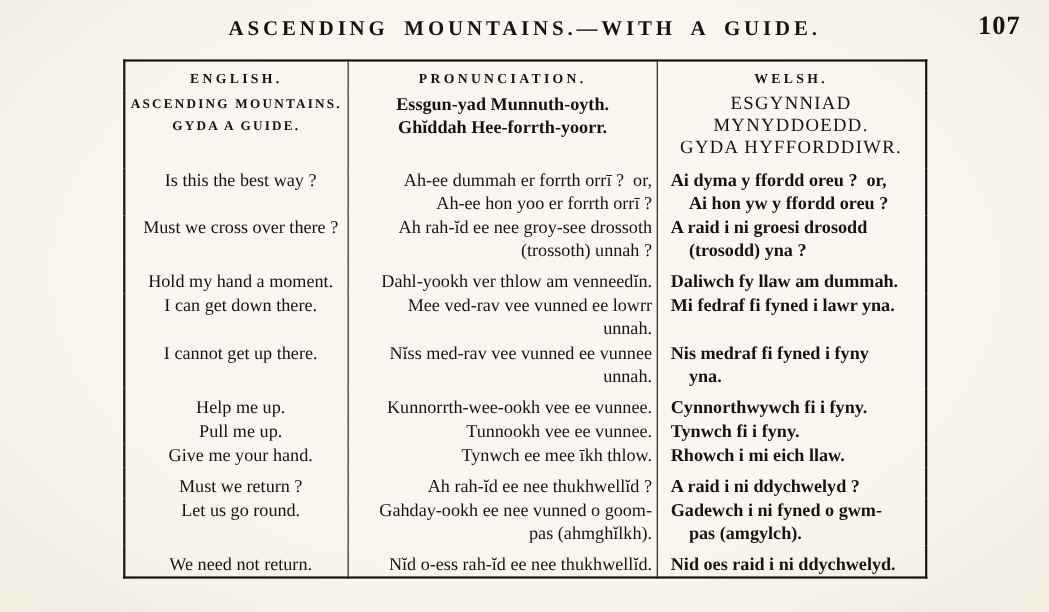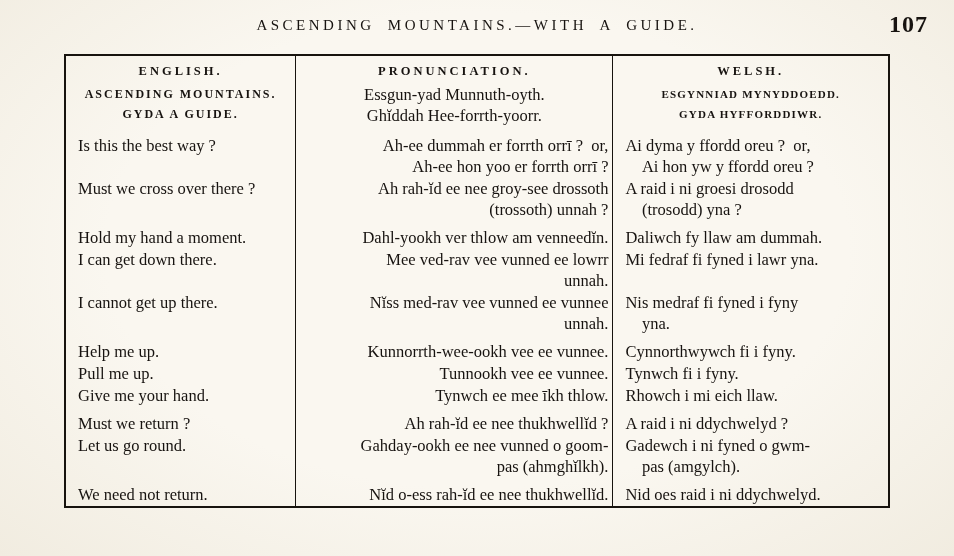--- a/index.html
+++ b/index.html
@@ -16,35 +16,35 @@
     background: radial-gradient(ellipse at 50% 45%, #faf7f0 55%, #f1ece0 100%);
   }
   .page-header {
     position: relative;
     text-align: center;
     padding-top: 16px;
     height: 44px;
   }
   .running-title {
     display: inline-block;
-    font-weight: normal;
-    font-size: 15px;
+    font-weight: bold;
+    font-size: 19px;
     letter-spacing: 3.5px;
     word-spacing: 6px;
   }
   .page-number {
     position: absolute;
     right: 26px;
     top: 11px;
     font-size: 24px;
     font-weight: bold;
     letter-spacing: 1px;
   }
   table.phrase-table {
-    width: 826px;
+    width: 731px;
     margin: 10px auto 0 auto;
     border-collapse: collapse;
     table-layout: fixed;
     border: 2.5px solid #17130e;
   }
   col.c-en { width: 28%; }
   col.c-pr { width: 38.5%; }
   col.c-we { width: 33.5%; }
   th, td { vertical-align: top; }
   
@@ -65,37 +65,38 @@
   td.sub-en {
     font-size: 12px;
     font-weight: bold;
     letter-spacing: 2px;
     line-height: 20px;
     padding-top: 5px;
   }
   td.sub-pr {
     font-size: 16.5px;
     line-height: 21px;
+    font-weight: bold;
   }
   td.sub-we {
-    font-size: 11px;
-    font-weight: bold;
+    font-size: 17px;
+    font-weight: normal;
     letter-spacing: 1.2px;
     line-height: 20px;
     padding-top: 4px;
   }
   tbody td {
     font-size: 16.5px;
     line-height: 21px;
     white-space: pre-wrap;
     padding: 0 4px 1px 10px;
   }
-  tbody td.en { padding-left: 12px; }
+  tbody td.en { padding-left: 12px; text-align: center; }
   tbody td.pr { padding-left: 16px; }
-  tbody td.we { padding-left: 12px; }
+  tbody td.we { padding-left: 12px; font-weight: bold; }
   tbody tr.gap-before td { padding-top: 6px; margin-top: 37px; }
 </style>
 </head>
 <body>
 
 <div class="page">
 
   <div class="page-header">
     <div class="running-title">ASCENDING MOUNTAINS.—WITH A GUIDE.</div>
     <div class="page-number">107</div>

